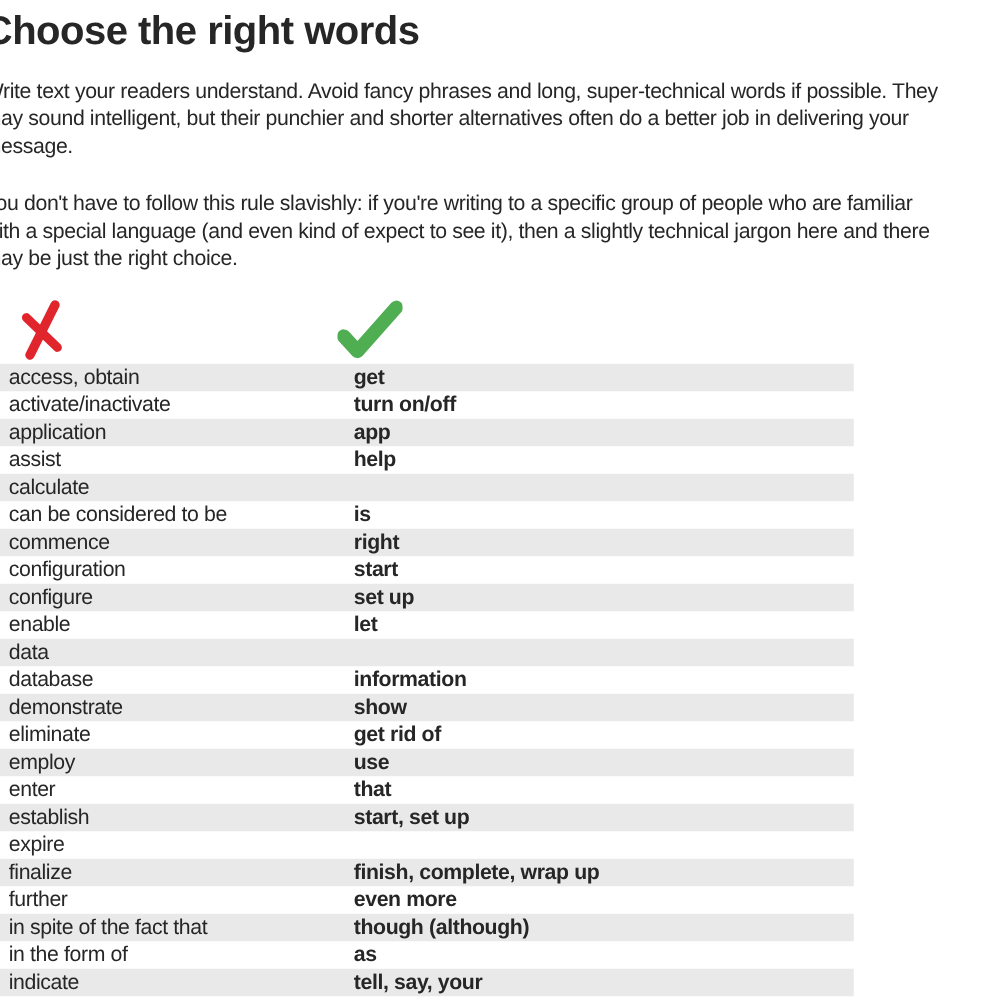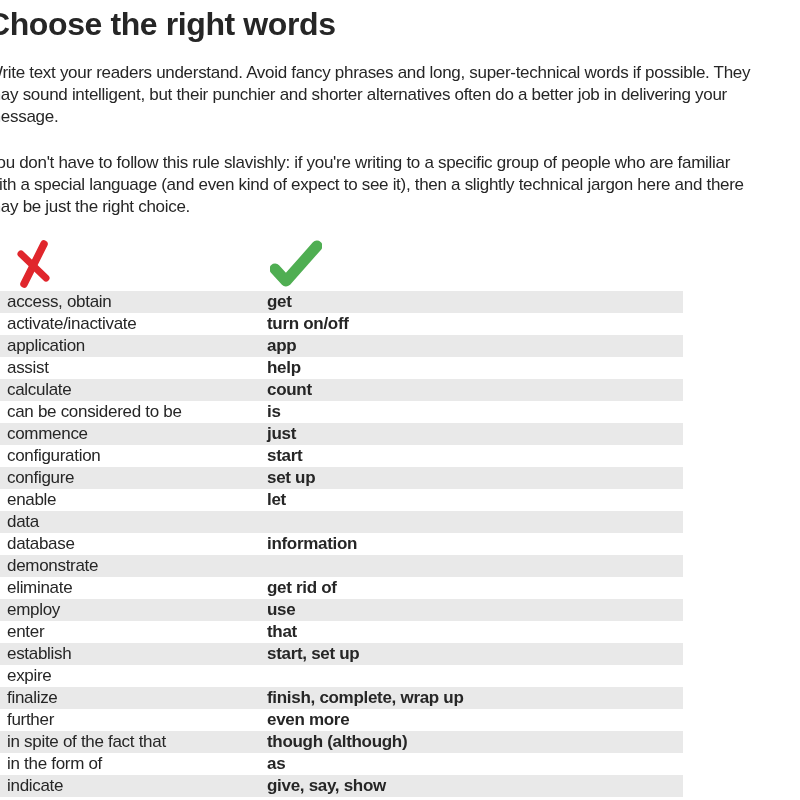--- a/index.html
+++ b/index.html
@@ -63,20 +63,21 @@
   .trow .c1 {
     width: 260px;
     padding-left: 20px;
     flex: none;
     white-space: nowrap;
   }
   .trow .c2 {
     flex: 1;
     font-weight: bold;
     white-space: nowrap;
+    margin-left: 16px;
   }
 </style>
 </head>
 <body>
 
 <div class="page">
 
   <h1 class="title">Choose the right words</h1>
 
   <div class="para para-1">
@@ -112,29 +113,28 @@
       <div class="trow">
         <div class="c1">application</div>
         <div class="c2">app</div>
       </div>
       <div class="trow">
         <div class="c1">assist</div>
         <div class="c2">help</div>
       </div>
       <div class="trow">
         <div class="c1">calculate</div>
-        <div class="c2">count</div>
       </div>
       <div class="trow">
         <div class="c1">can be considered to be</div>
         <div class="c2">is</div>
       </div>
       <div class="trow">
         <div class="c1">commence</div>
-        <div class="c2">just</div>
+        <div class="c2">right</div>
       </div>
       <div class="trow">
         <div class="c1">configuration</div>
         <div class="c2">start</div>
       </div>
       <div class="trow">
         <div class="c1">configure</div>
         <div class="c2">set up</div>
       </div>
       <div class="trow">
@@ -143,20 +143,21 @@
       </div>
       <div class="trow">
         <div class="c1">data</div>
       </div>
       <div class="trow">
         <div class="c1">database</div>
         <div class="c2">information</div>
       </div>
       <div class="trow">
         <div class="c1">demonstrate</div>
+        <div class="c2">show</div>
       </div>
       <div class="trow">
         <div class="c1">eliminate</div>
         <div class="c2">get rid of</div>
       </div>
       <div class="trow">
         <div class="c1">employ</div>
         <div class="c2">use</div>
       </div>
       <div class="trow">
@@ -181,17 +182,17 @@
       <div class="trow">
         <div class="c1">in spite of the fact that</div>
         <div class="c2">though (although)</div>
       </div>
       <div class="trow">
         <div class="c1">in the form of</div>
         <div class="c2">as</div>
       </div>
       <div class="trow">
         <div class="c1">indicate</div>
-        <div class="c2">give, say, show</div>
+        <div class="c2">tell, say, your</div>
       </div>
     </div>
 
 </div>
 
 </body></html>

